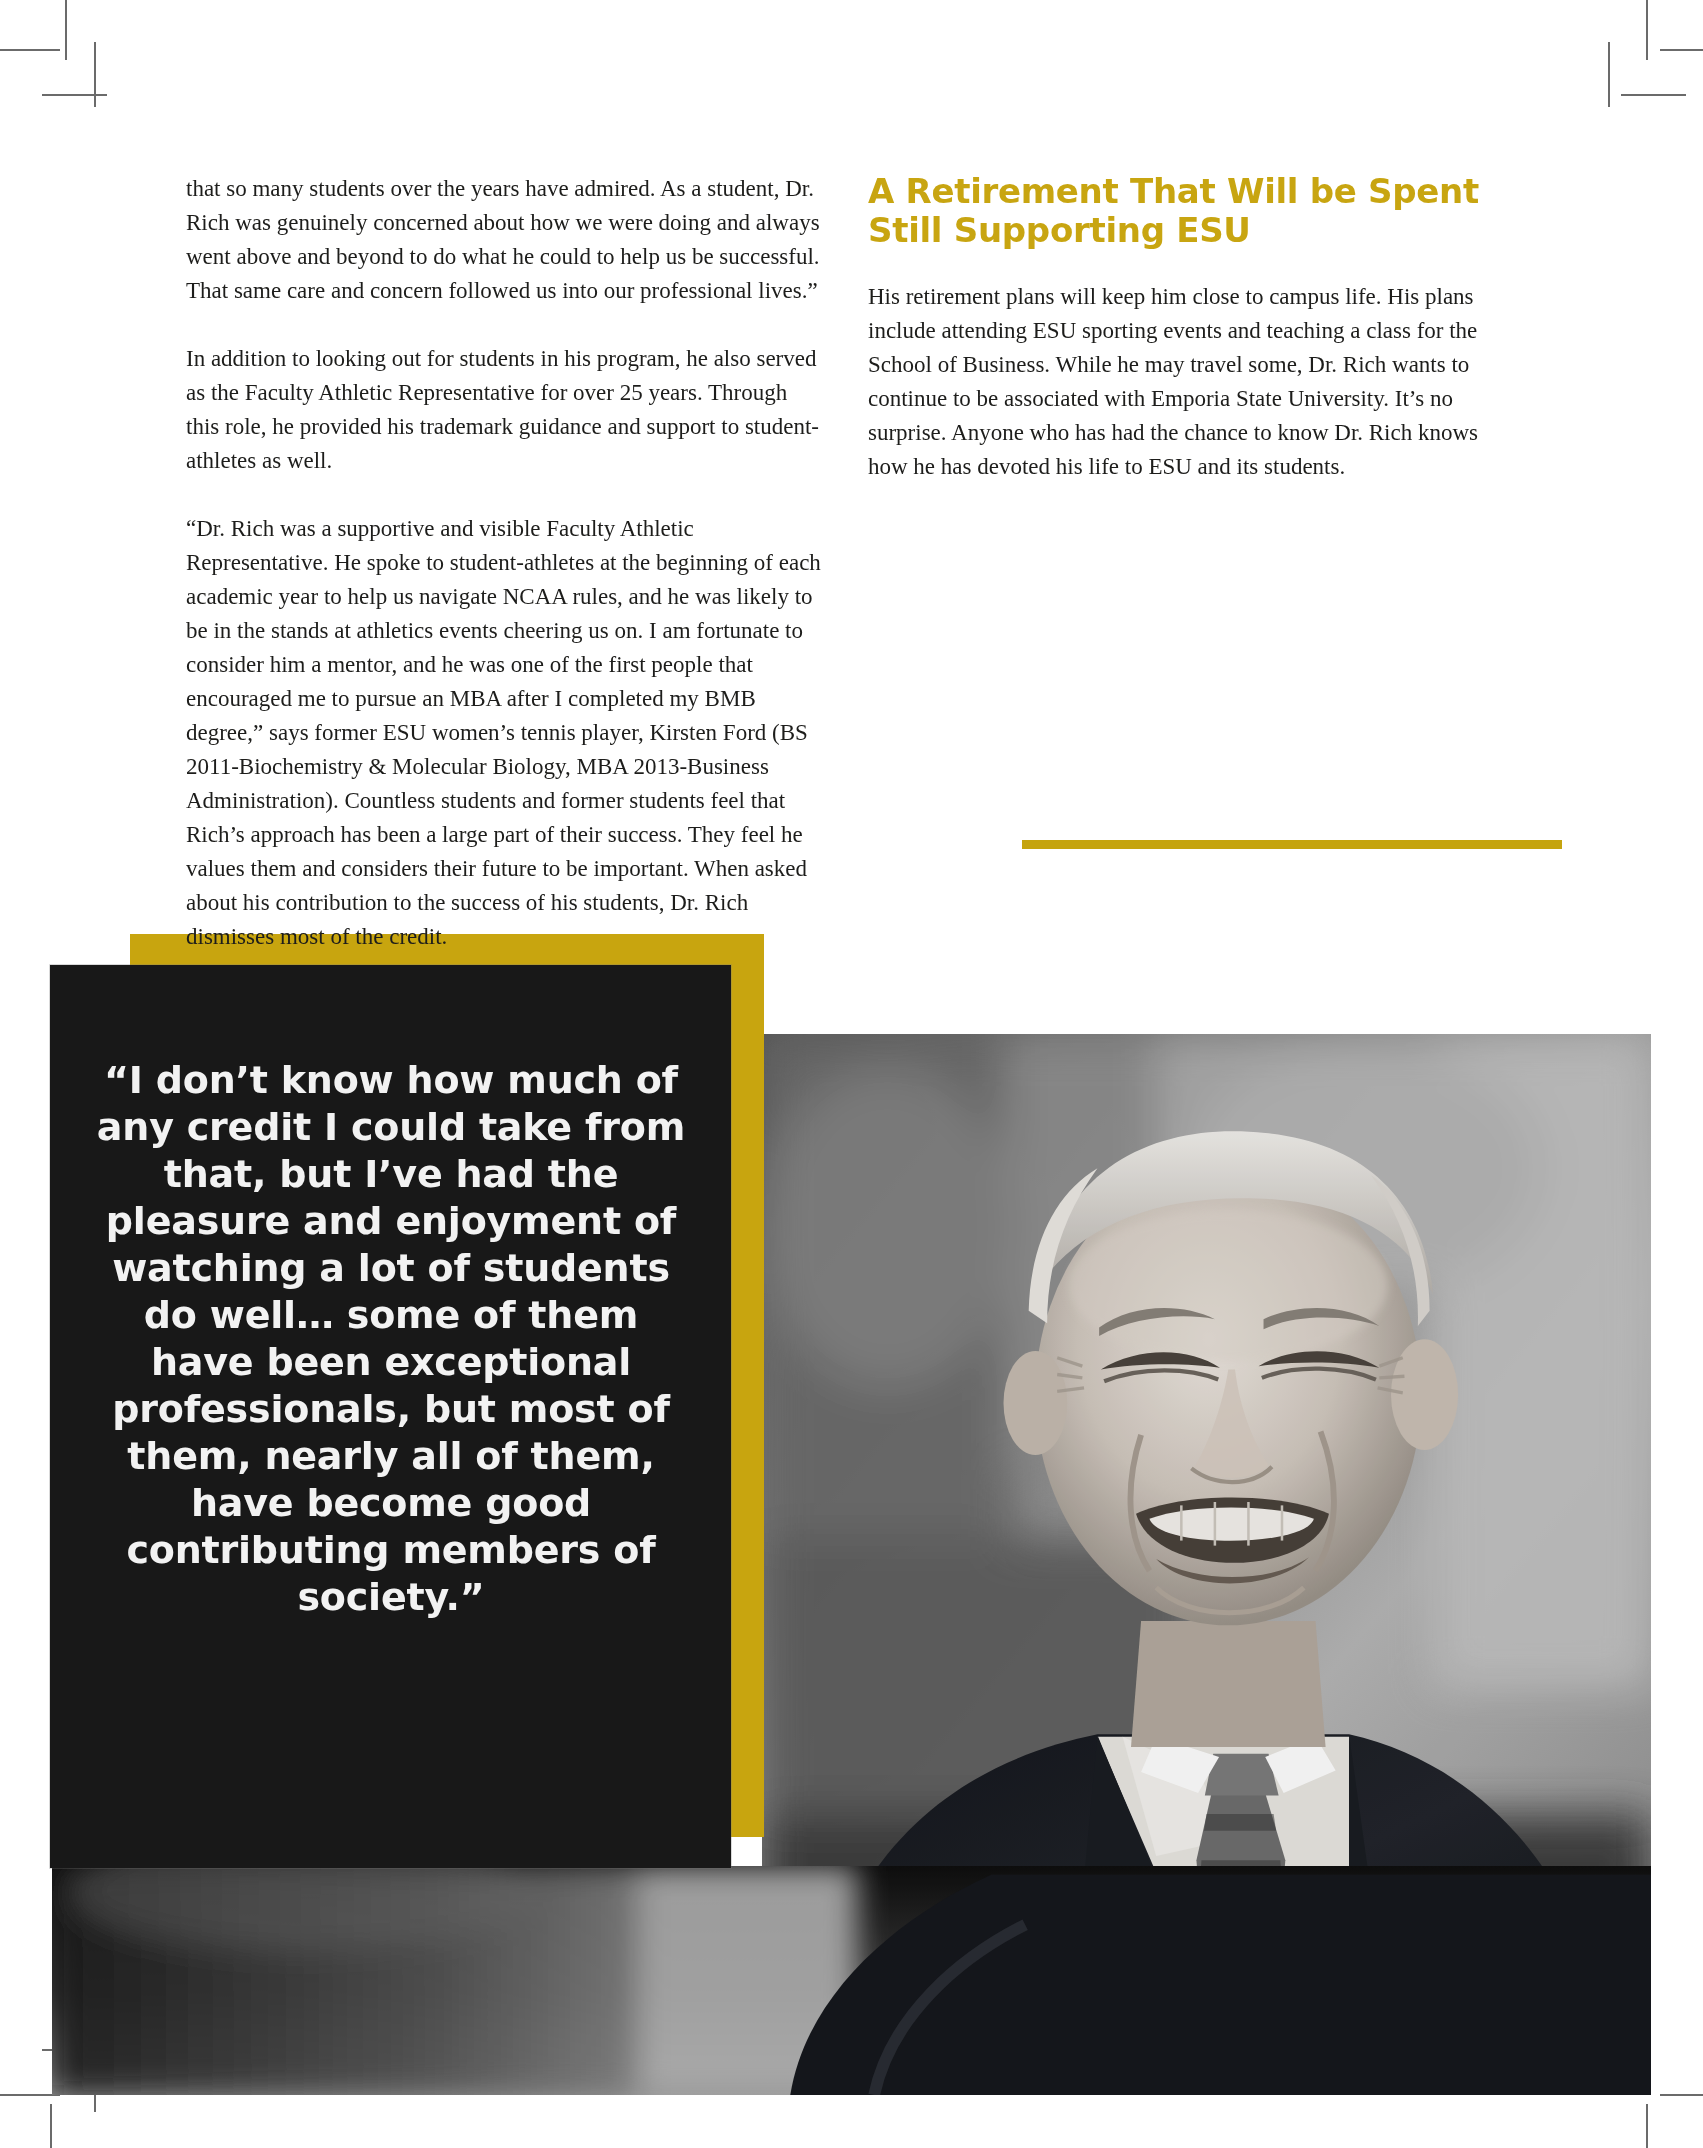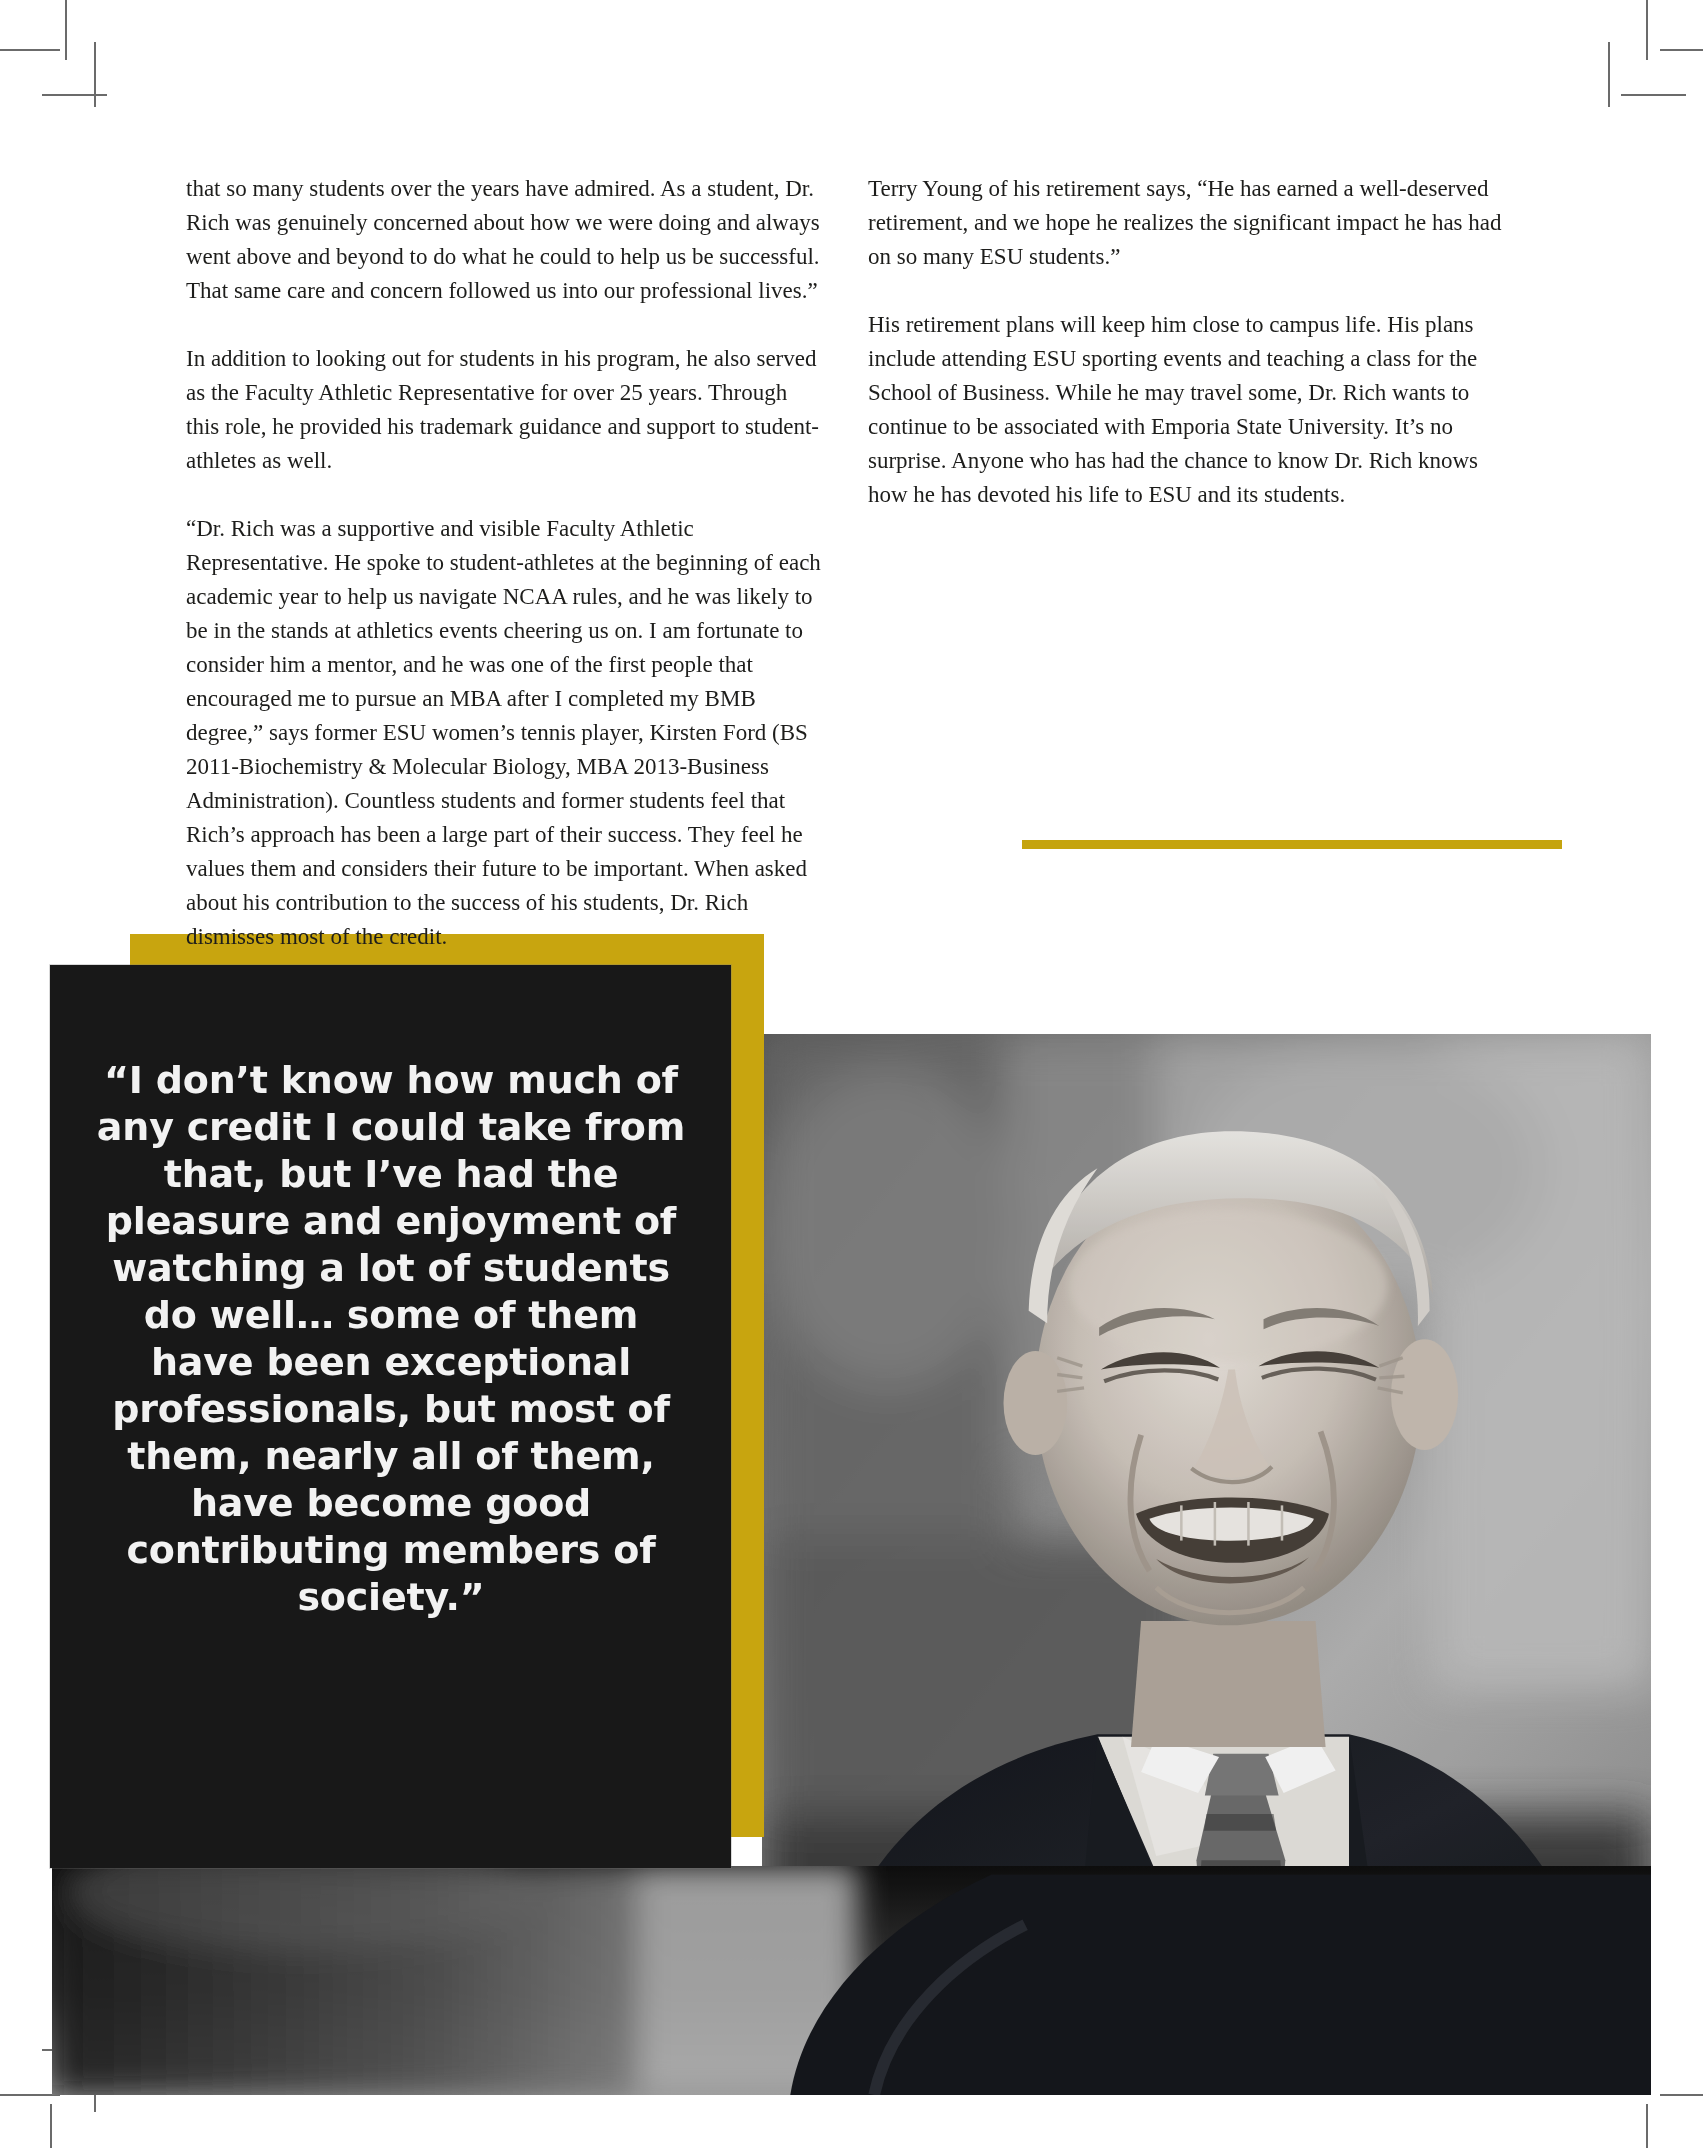--- a/index.html
+++ b/index.html
@@ -315,19 +315,19 @@
 
 <div class="page">
 
   <div class="col col-left">
     <p class="body-par">that so many students over the years have admired. As a student, Dr. Rich was genuinely concerned about how we were doing and always went above and beyond to do what he could to help us be successful. That same care and concern followed us into our professional lives.”</p>
     <p class="body-par">In addition to looking out for students in his program, he also served as the Faculty Athletic Representative for over 25 years. Through this role, he provided his trademark guidance and support to student-athletes as well.</p>
     <p class="body-par">“Dr. Rich was a supportive and visible Faculty Athletic Representative. He spoke to student-athletes at the beginning of each academic year to help us navigate NCAA rules, and he was likely to be in the stands at athletics events cheering us on. I am fortunate to consider him a mentor, and he was one of the first people that encouraged me to pursue an MBA after I completed my BMB degree,” says former ESU women’s tennis player, Kirsten Ford (BS 2011-Biochemistry &amp; Molecular Biology, MBA 2013-Business Administration). Countless students and former students feel that Rich’s approach has been a large part of their success. They feel he values them and considers their future to be important. When asked about his contribution to the success of his students, Dr. Rich dismisses most of the credit.</p>
   </div>
 
   <div class="col col-right">
-    <p class="body-par">Terry Young of his retirement says, “He has earned a well-deserved retirement, and we hope he realizes the significant impact he has had on so many ESU students.”</p>
+    <h2 class="headline">A Retirement That Will be Spent Still Supporting ESU</h2>
     <p class="body-par">His retirement plans will keep him close to campus life. His plans include attending ESU sporting events and teaching a class for the School of Business. While he may travel some, Dr. Rich wants to continue to be associated with Emporia State University. It’s no surprise. Anyone who has had the chance to know Dr. Rich knows how he has devoted his life to ESU and its students.</p>
   </div>
 
   <div class="gold-rule"></div>
 </div>
 
 
 </body></html>

